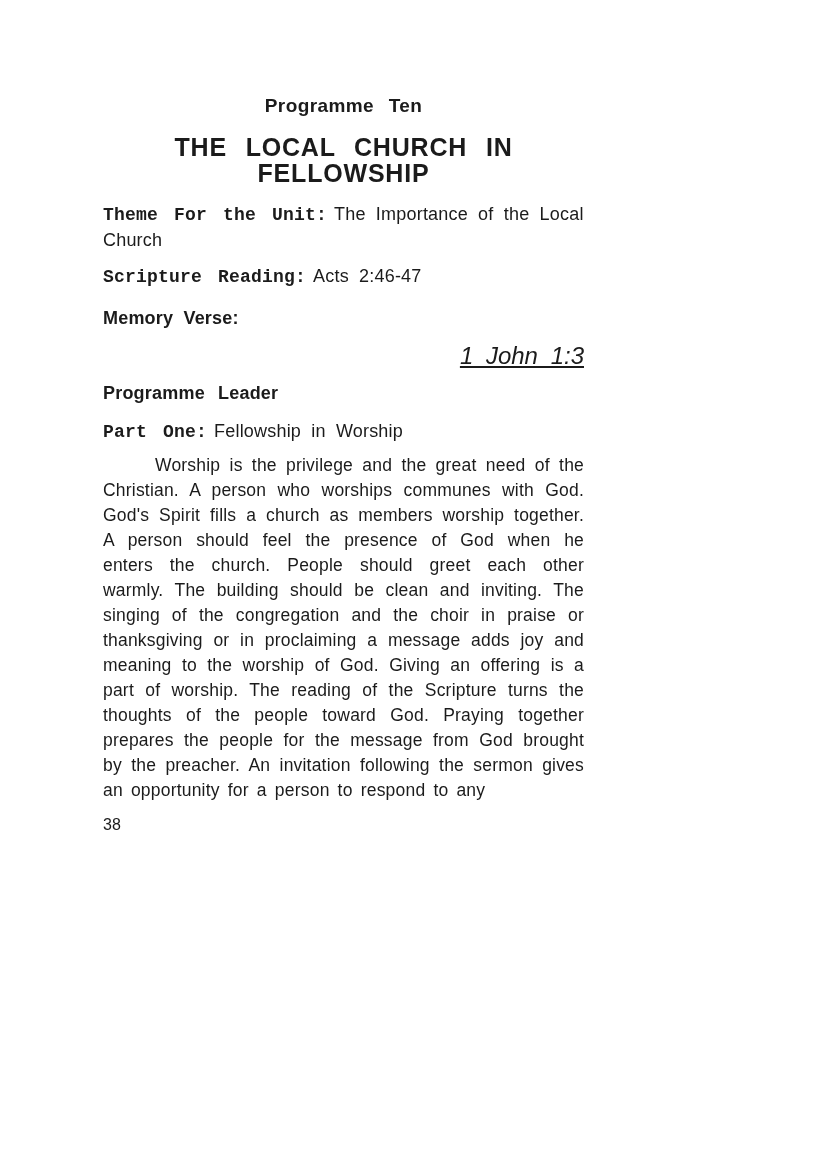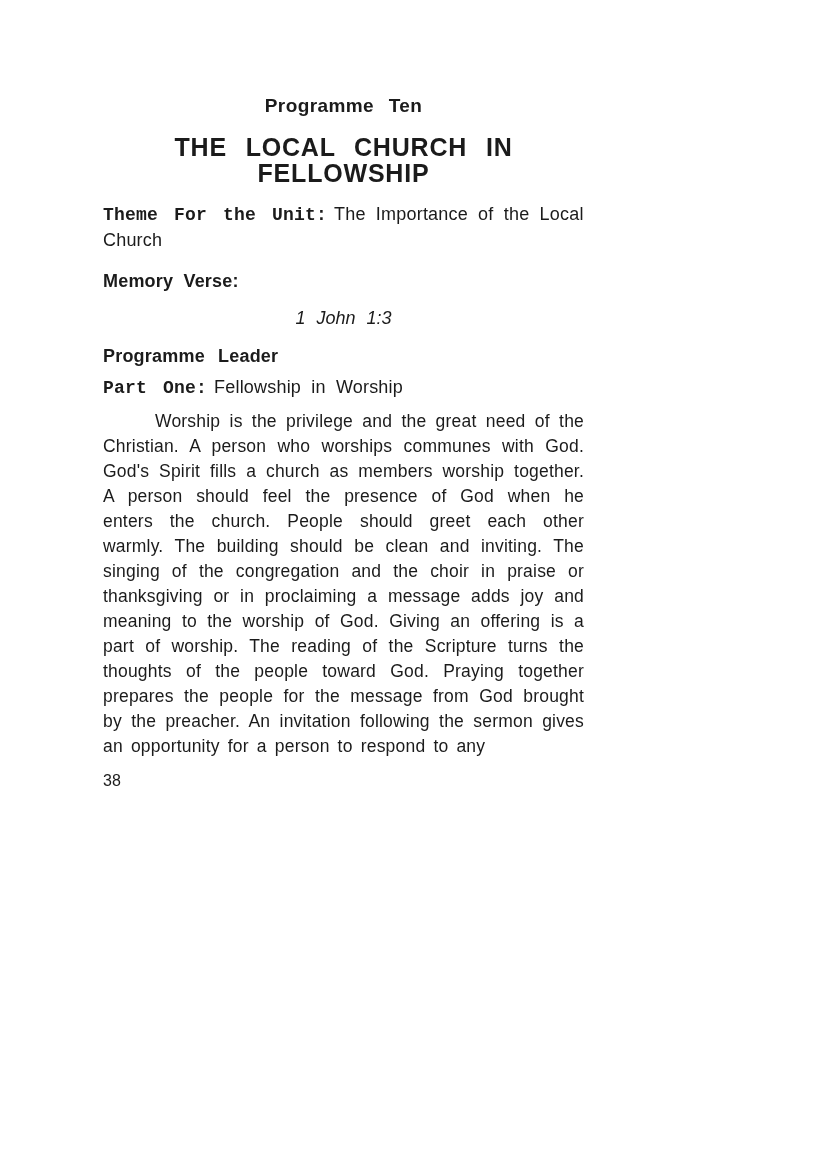--- a/index.html
+++ b/index.html
@@ -50,25 +50,26 @@
     padding-left: 47px;
     font-style: italic;
     font-size: 17.5px;
     line-height: 26px;
     word-spacing: 4px;
     letter-spacing: 0.2px;
     text-align: justify;
   }
   .verse-ref {
     margin: 12px 0 0 0;
-    text-align: center;
+    text-align: right;
     font-style: italic;
-    font-size: 18px;
+    font-size: 24px;
     line-height: 25px;
     word-spacing: 6px;
+    text-decoration: underline;
   }
   .section-heading {
     margin: 13px 0 0 0;
     font-weight: bold;
     font-size: 18px;
     line-height: 25px;
     word-spacing: 8px;
     letter-spacing: 0.2px;
   }
   .body-para {
@@ -92,30 +93,33 @@
 <div class="page">
 
   <div class="kicker">Programme Ten</div>
 
   <h1 class="title">THE LOCAL CHURCH IN FELLOWSHIP</h1>
 
   <p class="meta">
     <span class="b label-gap">Theme For the Unit:</span><span>The Importance of the Local Church</span>
   </p>
 
+  <p class="meta">
+    <span class="b label-gap">Scripture Reading:</span><span>Acts 2:46-47</span>
+  </p>
 
   <p class="meta b" style="margin-top:16px;">Memory Verse:</p>
 
 
   <p class="verse-ref">1 John 1:3</p>
 
   <h2 class="section-heading">Programme Leader</h2>
 
 
-  <p class="meta" style="margin-top:6px;">
+  <p class="meta" style="margin-top:13px;">
     <span class="b label-gap">Part One:</span><span>Fellowship in Worship</span>
   </p>
 
   <p class="body-para">Worship is the privilege and the great need of the Christian. A person who worships communes with God. God's Spirit fills a church as members worship together. A person should feel the presence of God when he enters the church. People should greet each other warmly. The building should be clean and inviting. The singing of the congregation and the choir in praise or thanksgiving or in proclaiming a message adds joy and meaning to the worship of God. Giving an offering is a part of worship. The reading of the Scripture turns the thoughts of the people toward God. Praying together prepares the people for the message from God brought by the preacher. An invitation following the sermon gives an opportunity for a person to respond to any</p>
 
   <div class="page-number">38</div>
 
 </div>
 
 </body></html>

